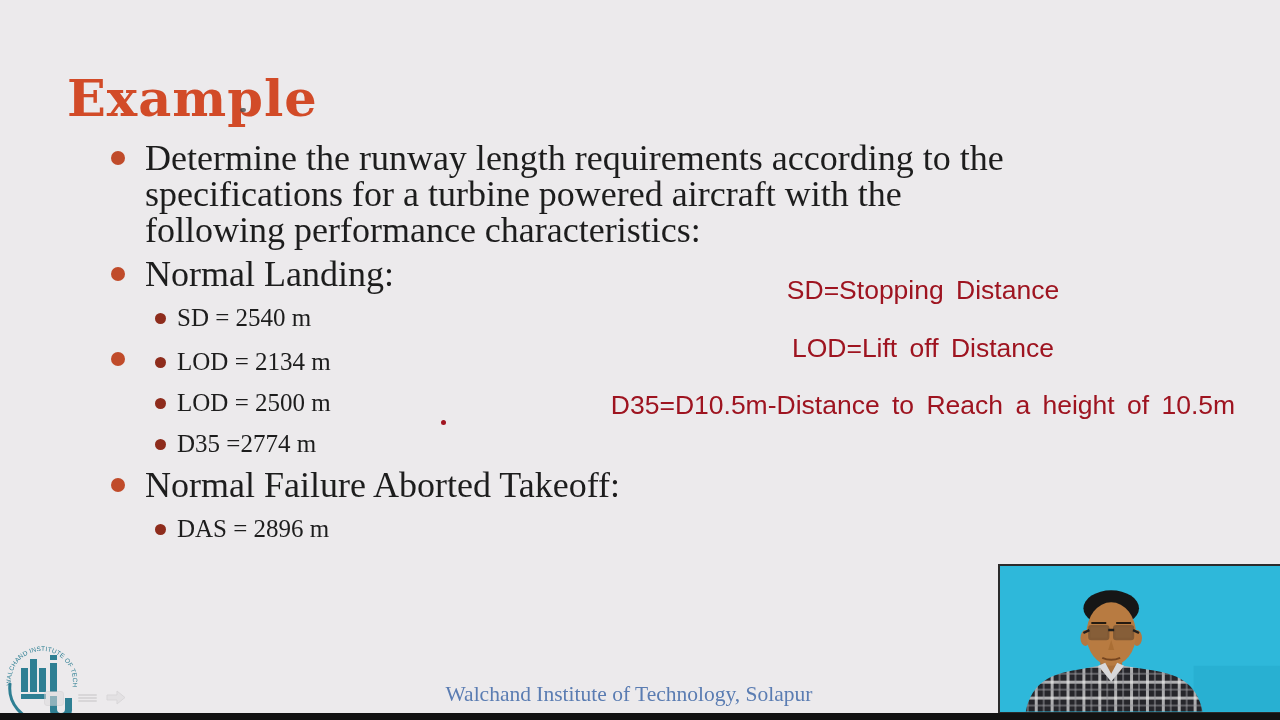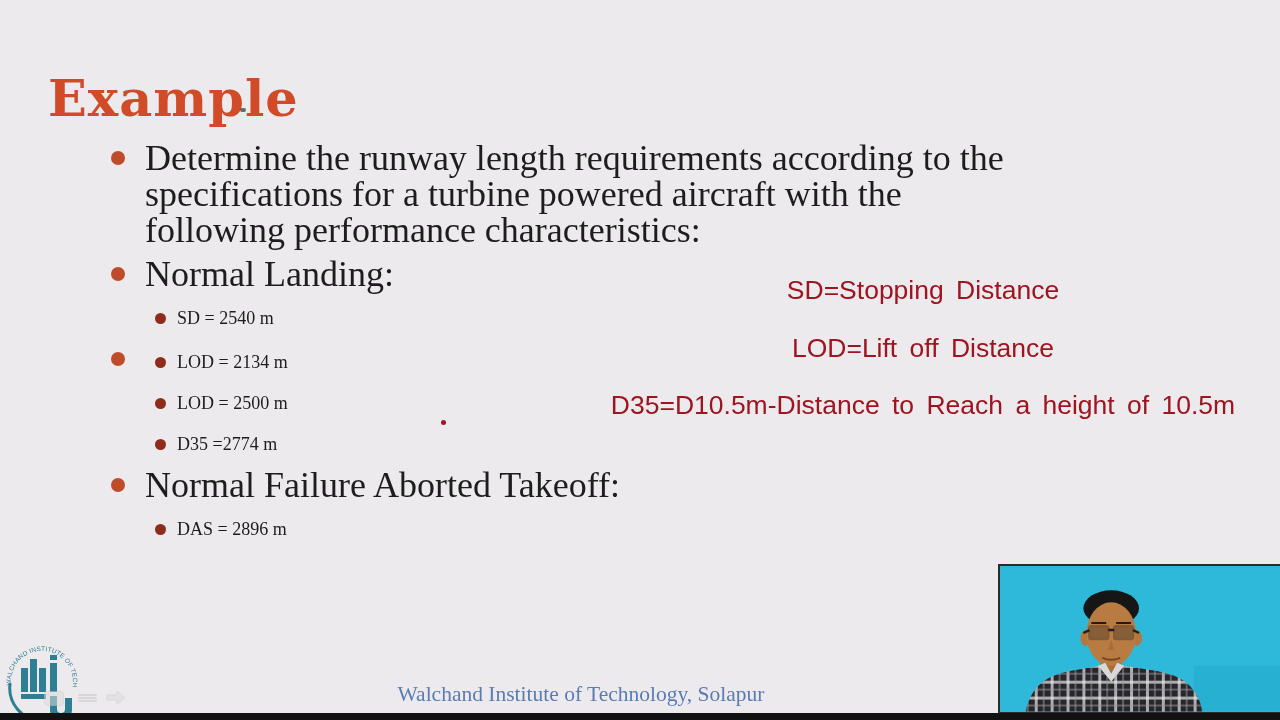--- a/index.html
+++ b/index.html
@@ -2,62 +2,62 @@
 <html style="--background: #ECEAEC; --title: #D24B28; --body_text: #1D1D1D; --bullet_l1: #C04B2A; --bullet_l2: #8E2C1C; --definitions: #9E1420; --footer: #5A7CB2; --logo: #2E7F93; --webcam_bg: #2EB8DA; --bottom_bar: #121212;"><head>
 <meta charset="utf-8">
 <style>
   html,body{margin:0;padding:0;}
   body{
     width:1280px;height:720px;position:relative;overflow:hidden;
     background:var(--background,#ECEAEC);
     font-family:"Liberation Serif",serif;
   }
   .slide-title{
-    position:absolute;left:48px;top:34px;
+    position:absolute;left:67px;top:34px;
     font-family:"DejaVu Serif",serif;font-weight:700;
     font-size:51px;letter-spacing:1px;
     color:var(--title,#D24B28);
   }
   .title-artifact-dot{
     position:absolute;left:240px;top:108px;width:6px;height:4px;
     background:#4a4a4a;border-radius:2px;opacity:.8;
   }
   
   .bullets{
     position:absolute;left:98px;top:140px;width:920px;
     list-style:none;margin:0;padding:0;color:var(--body_text,#1D1D1D);
   }
   .bullets li{position:relative;font-size:36px;line-height:36px;}
   .bullets li.level-1{padding-left:47px;margin:0 0 8px 0;}
   .bullets li.level-1 .dot{
     position:absolute;left:13px;top:11px;width:14px;height:14px;border-radius:50%;
     background:var(--bullet_l1,#C04B2A);
   }
-  .bullets li.level-2{padding-left:79px;margin:0 0 5px 0;font-size:18px;}
+  .bullets li.level-2{padding-left:79px;margin:0 0 5px 0;font-size:25px;}
   .bullets li.level-2 .dot{
     position:absolute;left:57px;top:13px;width:11px;height:11px;border-radius:50%;
     background:var(--bullet_l2,#8E2C1C);
   }
   
   .definitions{
     position:absolute;left:608px;top:262px;width:630px;
     list-style:none;margin:0;padding:0;
     font-family:"Liberation Sans",sans-serif;
     font-size:26.5px;line-height:57.5px;word-spacing:5px;
     color:var(--definitions,#9E1420);
     text-align:center;
   }
   .definitions li{margin:0;padding:0;}
   .pointer-dot{
     position:absolute;left:441px;top:420px;width:5px;height:5px;border-radius:50%;
     background:#A11420;
   }
   
   .footer-text{
-    position:absolute;top:682px;left:581px;transform:translateX(-50%);
+    position:absolute;top:682px;left:629px;transform:translateX(-50%);
     font-size:21.5px;white-space:nowrap;
     color:var(--footer,#5A7CB2);
   }
   
   .institute-logo{position:absolute;left:5px;top:630px;width:76px;height:92px;}
   
   .nav-ghost{position:absolute;opacity:.55;}
   .ghost-square{
     left:44px;top:691px;width:18px;height:13px;
     background:#dcdadc;border:1px solid #cfcdcf;border-radius:3px;

